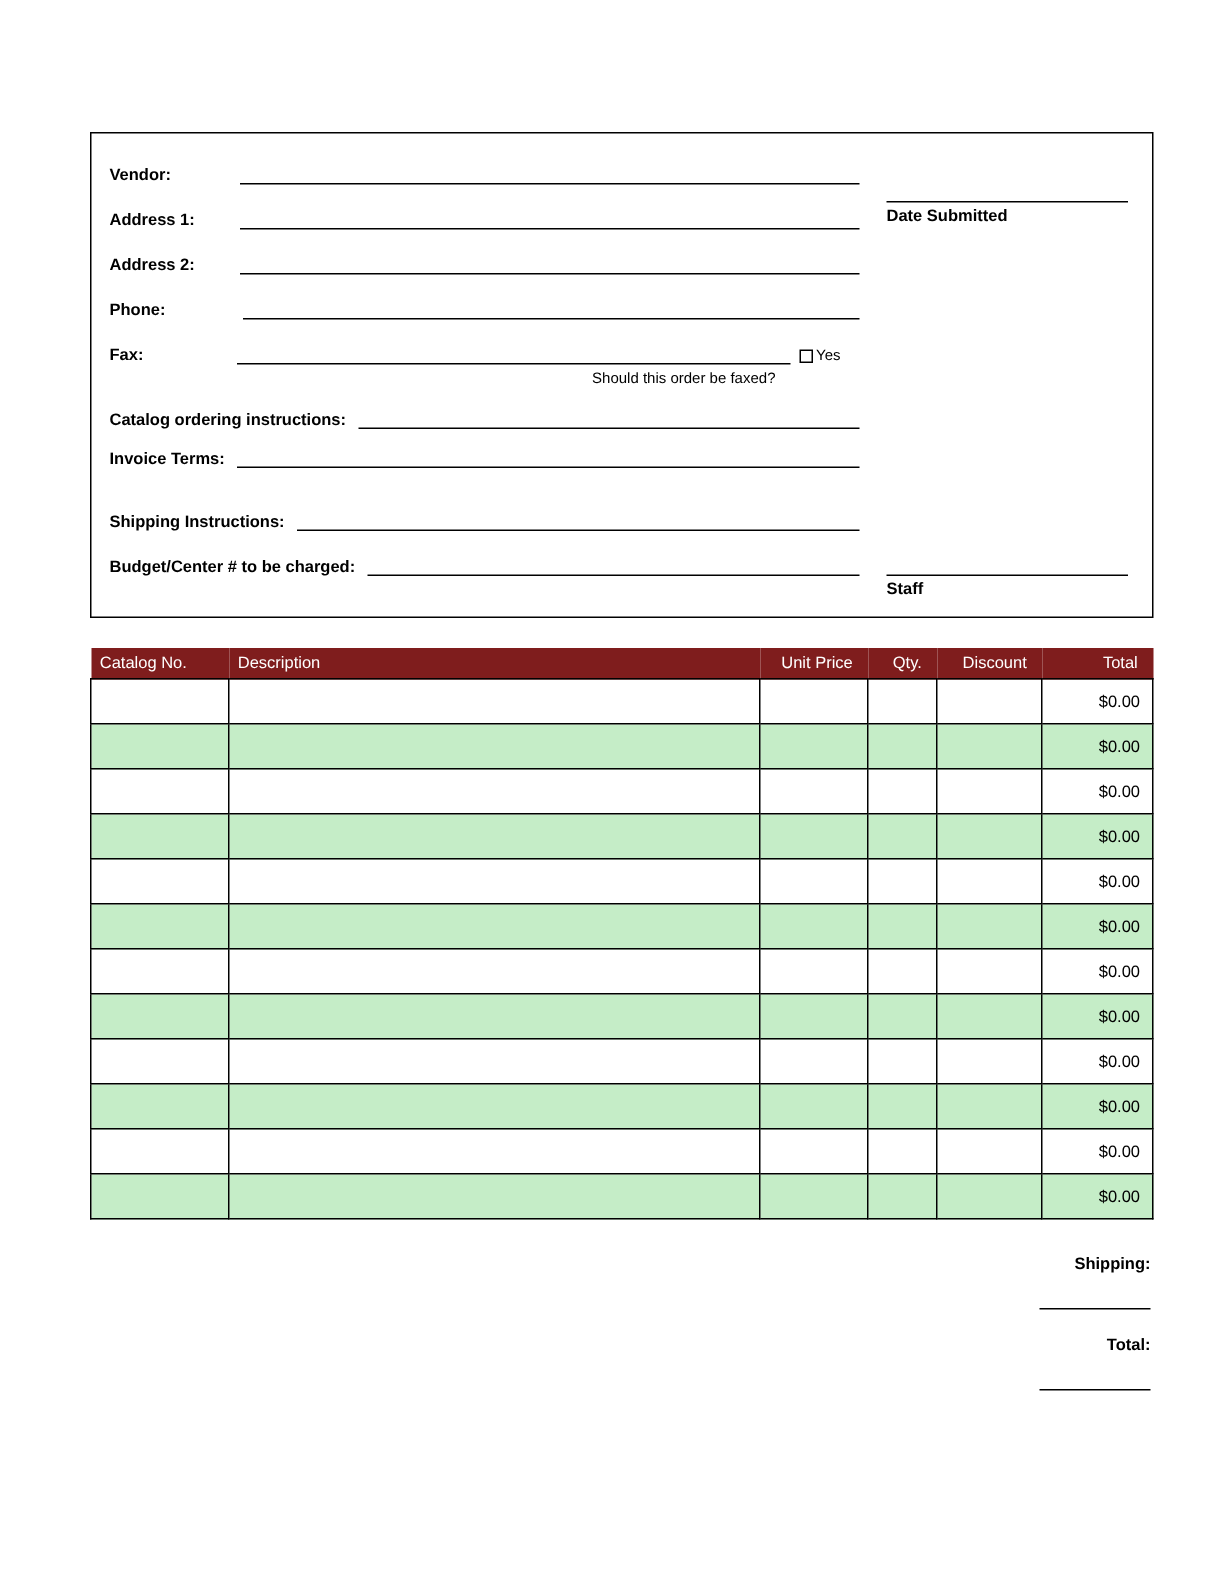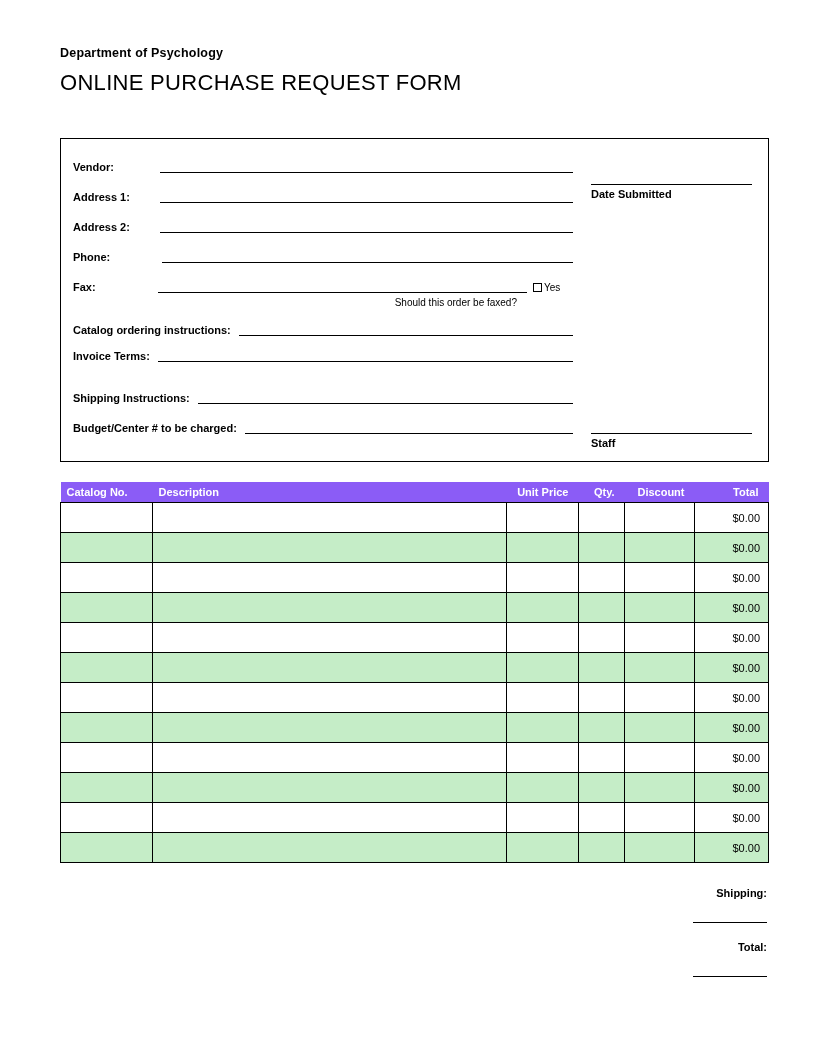--- a/index.html
+++ b/index.html
@@ -101,23 +101,23 @@
     flex: 1;
   }
 
   
   .items-table {
     width: 100%;
     border-collapse: collapse;
     margin-top: 20px;
   }
   .items-table thead th {
-    background: #8b5cf6;
+    background: #7f1d1d;
     color: #fff;
-    font-weight: bold;
+    font-weight: normal;
     font-size: 11px;
     text-align: left;
     padding: 4px 6px;
     border: none;
   }
   .items-table thead th.num { text-align: right; padding-right: 10px; }
   .items-table tbody td {
     border: 1px solid #000;
     height: 30px;
     padding: 0 8px;
@@ -158,24 +158,20 @@
     width: 74px;
     border-bottom: 1px solid #000;
     height: 14px;
   }
 </style>
 </head>
 <body>
 
 <div class="page">
 
-  <div class="header">
-    <div class="dept">Department of Psychology</div>
-    <div class="title">ONLINE PURCHASE REQUEST FORM</div>
-  </div>
 
   <div class="form-box">
     <div class="two-col">
       <div class="left-col">
 
         <div class="row">
           <span class="lbl">Vendor:</span>
           <span class="lbl" style="width:38px;"></span>
           <div class="line"></div>
         </div>

